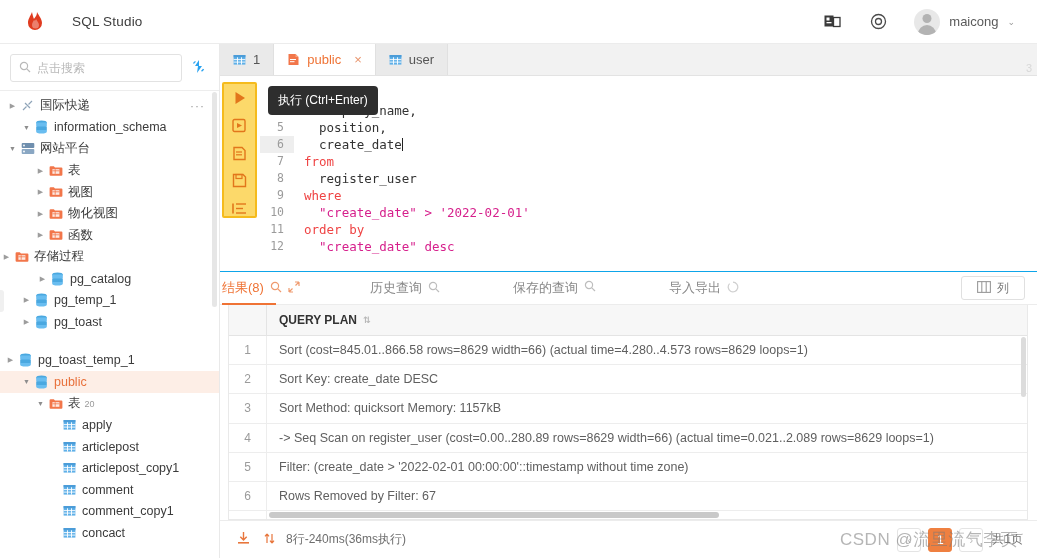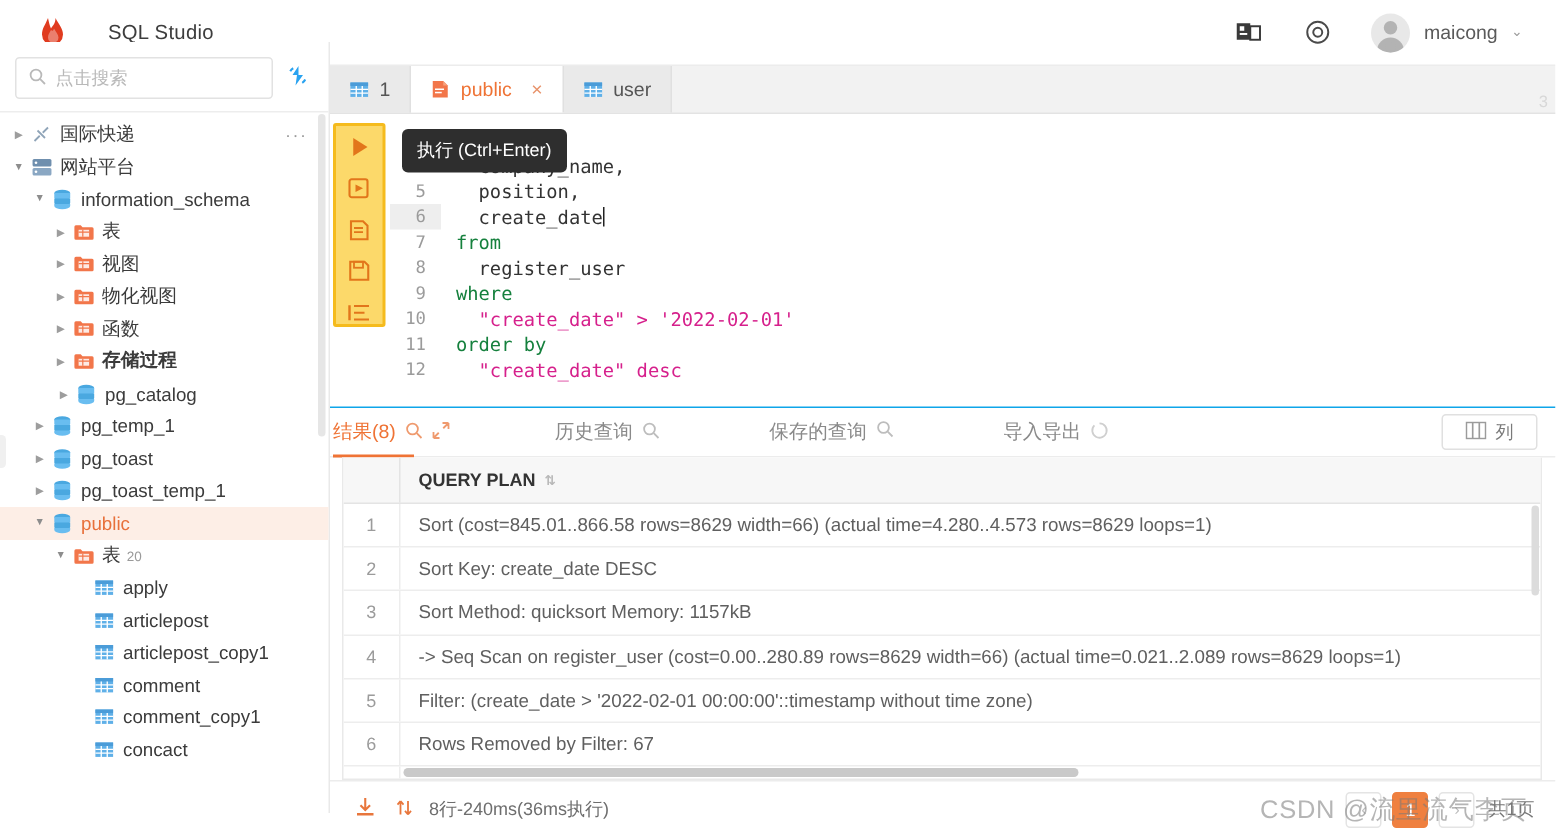--- a/index.html
+++ b/index.html
@@ -35,21 +35,21 @@
   }
   .avatar::before {
     content: ""; position: absolute; left: 50%; top: 16px; transform: translateX(-50%);
     width: 18px; height: 14px; border-radius: 9px 9px 0 0; background: #b3b3b3;
   }
   .username { font-size: 13px; color: #5a5a5a; }
   .caret-dn { font-size: 9px; color: #9a9a9a; }
 
   
   .sidebar {
-    position: absolute; top: 28px; left: 0; width: 220px; height: 514px;
+    position: absolute; top: 44px; left: 0; width: 220px; height: 514px;
     background: #fff; border-right: 1px solid #e9e9e9;
   }
   .search-row { display: flex; align-items: center; padding: 10px 12px 8px 10px; gap: 8px; }
   .search-box {
     flex: 1; height: 28px; border: 1px solid #e2e2e2; border-radius: 3px;
     display: flex; align-items: center; padding: 0 8px; gap: 6px; background: #fff;
   }
   .search-box .sicon { color: #b9b9b9; font-size: 12px; line-height: 1; }
   .search-ph { font-size: 12px; color: #b9b9b9; }
   .refresh-ico { color: #2aa3f0; font-size: 16px; cursor: pointer; line-height: 1; }
@@ -112,21 +112,21 @@
     font-family: "DejaVu Sans Mono", "Liberation Mono", monospace;
     font-size: 12.5px; line-height: 17px; padding-top: 26px; overflow: hidden;
   }
   .cline { display: flex; height: 17px; }
   .gut {
     width: 34px; text-align: right; padding-right: 10px;
     color: #9b9b9b; font-size: 11.5px; user-select: none;
   }
   .cline.cur .gut { background: #eeeeee; }
   .ctext { white-space: pre; padding-left: 10px; }
-  .kw { color: #15803d; }
+  .kw { color: #ef4444; }
   .str { color: #d6208c; }
   .cursor {
     display: inline-block; width: 1px; height: 13px; background: #222;
     vertical-align: -2px; margin-left: 0px;
   }
 
   
   .res-tabs {
     position: absolute; top: 272px; left: 220px; width: 817px; height: 33px;
     background: #fff; display: flex; align-items: center; border-bottom: 1px solid #ececec;
@@ -257,141 +257,141 @@
           <span class="arrow">▶</span>
           <span class="tico">
             <svg width="13" height="13" viewBox="0 0 13 13">
               <path d="M2 11 L5.5 7.5 M7.5 5.5 L11 2" stroke="#8fa4b8" stroke-width="1.2" fill="none"></path>
               <path d="M4 4 L9 9" stroke="#8fa4b8" stroke-width="1.2"></path>
             </svg>
           </span>
           <span class="tlabel">国际快递</span>
           <span class="tdots">···</span>
         </div>
+        <div class="tnode" style="padding-left: 20px;">
+          <span class="arrow open">▼</span>
+          <span class="tico">
+            <svg width="13" height="14" viewBox="0 0 13 14">
+              <ellipse cx="6.5" cy="2.6" rx="5.3" ry="2.1" fill="#4aa8e0"></ellipse>
+              <path d="M1.2 2.6 v3 a5.3 2.1 0 0 0 10.6 0 v-3" fill="#69bdf0"></path>
+              <path d="M1.2 6.4 v3 a5.3 2.1 0 0 0 10.6 0 v-3" fill="#4aa8e0"></path>
+              <path d="M1.2 10 v1.4 a5.3 2.1 0 0 0 10.6 0 V10" fill="#69bdf0"></path>
+            </svg>
+          </span>
+          <span class="tlabel">information_schema</span>
+        </div>
         <div class="tnode" style="padding-left: 6px;">
           <span class="arrow open">▼</span>
           <span class="tico">
             <svg width="14" height="13" viewBox="0 0 14 13">
               <rect x="0.7" y="1" width="12.6" height="5" rx="1" fill="#6f8fae"></rect>
               <rect x="0.7" y="7" width="12.6" height="5" rx="1" fill="#8aa7c3"></rect>
               <circle cx="3" cy="3.5" r="0.9" fill="#fff"></circle>
               <circle cx="3" cy="9.5" r="0.9" fill="#fff"></circle>
             </svg>
           </span>
           <span class="tlabel">网站平台</span>
         </div>
-        <div class="tnode" style="padding-left: 20px;">
-          <span class="arrow open">▼</span>
+        <div class="tnode" style="padding-left: 34px;">
+          <span class="arrow">▶</span>
+          <span class="tico">
+            <svg width="14" height="12" viewBox="0 0 14 12">
+              <path d="M0.6 2.2 a1 1 0 0 1 1-1 h3.2 l1.2 1.3 h6.4 a1 1 0 0 1 1 1 v6.3 a1 1 0 0 1 -1 1 h-10.8 a1 1 0 0 1 -1 -1 z" fill="#f2764a"></path>
+              <rect x="3.4" y="4.2" width="7" height="4.6" fill="#fff" opacity=".85"></rect>
+              <line x1="3.4" y1="5.8" x2="10.4" y2="5.8" stroke="#f2764a" stroke-width="0.8"></line>
+              <line x1="6.2" y1="4.2" x2="6.2" y2="8.8" stroke="#f2764a" stroke-width="0.8"></line>
+            </svg>
+          </span>
+          <span class="tlabel">表</span>
+        </div>
+        <div class="tnode" style="padding-left: 34px;">
+          <span class="arrow">▶</span>
+          <span class="tico">
+            <svg width="14" height="12" viewBox="0 0 14 12">
+              <path d="M0.6 2.2 a1 1 0 0 1 1-1 h3.2 l1.2 1.3 h6.4 a1 1 0 0 1 1 1 v6.3 a1 1 0 0 1 -1 1 h-10.8 a1 1 0 0 1 -1 -1 z" fill="#f2764a"></path>
+              <rect x="3.4" y="4.2" width="7" height="4.6" fill="#fff" opacity=".85"></rect>
+              <line x1="3.4" y1="5.8" x2="10.4" y2="5.8" stroke="#f2764a" stroke-width="0.8"></line>
+              <line x1="6.2" y1="4.2" x2="6.2" y2="8.8" stroke="#f2764a" stroke-width="0.8"></line>
+            </svg>
+          </span>
+          <span class="tlabel">视图</span>
+        </div>
+        <div class="tnode" style="padding-left: 34px;">
+          <span class="arrow">▶</span>
+          <span class="tico">
+            <svg width="14" height="12" viewBox="0 0 14 12">
+              <path d="M0.6 2.2 a1 1 0 0 1 1-1 h3.2 l1.2 1.3 h6.4 a1 1 0 0 1 1 1 v6.3 a1 1 0 0 1 -1 1 h-10.8 a1 1 0 0 1 -1 -1 z" fill="#f2764a"></path>
+              <rect x="3.4" y="4.2" width="7" height="4.6" fill="#fff" opacity=".85"></rect>
+              <line x1="3.4" y1="5.8" x2="10.4" y2="5.8" stroke="#f2764a" stroke-width="0.8"></line>
+              <line x1="6.2" y1="4.2" x2="6.2" y2="8.8" stroke="#f2764a" stroke-width="0.8"></line>
+            </svg>
+          </span>
+          <span class="tlabel">物化视图</span>
+        </div>
+        <div class="tnode" style="padding-left: 34px;">
+          <span class="arrow">▶</span>
+          <span class="tico">
+            <svg width="14" height="12" viewBox="0 0 14 12">
+              <path d="M0.6 2.2 a1 1 0 0 1 1-1 h3.2 l1.2 1.3 h6.4 a1 1 0 0 1 1 1 v6.3 a1 1 0 0 1 -1 1 h-10.8 a1 1 0 0 1 -1 -1 z" fill="#f2764a"></path>
+              <rect x="3.4" y="4.2" width="7" height="4.6" fill="#fff" opacity=".85"></rect>
+              <line x1="3.4" y1="5.8" x2="10.4" y2="5.8" stroke="#f2764a" stroke-width="0.8"></line>
+              <line x1="6.2" y1="4.2" x2="6.2" y2="8.8" stroke="#f2764a" stroke-width="0.8"></line>
+            </svg>
+          </span>
+          <span class="tlabel">函数</span>
+        </div>
+        <div class="tnode" style="">
+          <span class="arrow">▶</span>
+          <span class="tico">
+            <svg width="14" height="12" viewBox="0 0 14 12">
+              <path d="M0.6 2.2 a1 1 0 0 1 1-1 h3.2 l1.2 1.3 h6.4 a1 1 0 0 1 1 1 v6.3 a1 1 0 0 1 -1 1 h-10.8 a1 1 0 0 1 -1 -1 z" fill="#f2764a"></path>
+              <rect x="3.4" y="4.2" width="7" height="4.6" fill="#fff" opacity=".85"></rect>
+              <line x1="3.4" y1="5.8" x2="10.4" y2="5.8" stroke="#f2764a" stroke-width="0.8"></line>
+              <line x1="6.2" y1="4.2" x2="6.2" y2="8.8" stroke="#f2764a" stroke-width="0.8"></line>
+            </svg>
+          </span>
+          <span class="tlabel">存储过程</span>
+        </div>
+        <div class="tnode" style="padding-left: 36px;">
+          <span class="arrow">▶</span>
           <span class="tico">
             <svg width="13" height="14" viewBox="0 0 13 14">
               <ellipse cx="6.5" cy="2.6" rx="5.3" ry="2.1" fill="#4aa8e0"></ellipse>
               <path d="M1.2 2.6 v3 a5.3 2.1 0 0 0 10.6 0 v-3" fill="#69bdf0"></path>
               <path d="M1.2 6.4 v3 a5.3 2.1 0 0 0 10.6 0 v-3" fill="#4aa8e0"></path>
               <path d="M1.2 10 v1.4 a5.3 2.1 0 0 0 10.6 0 V10" fill="#69bdf0"></path>
             </svg>
           </span>
-          <span class="tlabel">information_schema</span>
-        </div>
-        <div class="tnode" style="padding-left: 34px;">
-          <span class="arrow">▶</span>
-          <span class="tico">
-            <svg width="14" height="12" viewBox="0 0 14 12">
-              <path d="M0.6 2.2 a1 1 0 0 1 1-1 h3.2 l1.2 1.3 h6.4 a1 1 0 0 1 1 1 v6.3 a1 1 0 0 1 -1 1 h-10.8 a1 1 0 0 1 -1 -1 z" fill="#f2764a"></path>
-              <rect x="3.4" y="4.2" width="7" height="4.6" fill="#fff" opacity=".85"></rect>
-              <line x1="3.4" y1="5.8" x2="10.4" y2="5.8" stroke="#f2764a" stroke-width="0.8"></line>
-              <line x1="6.2" y1="4.2" x2="6.2" y2="8.8" stroke="#f2764a" stroke-width="0.8"></line>
-            </svg>
-          </span>
-          <span class="tlabel">表</span>
-        </div>
-        <div class="tnode" style="padding-left: 34px;">
-          <span class="arrow">▶</span>
-          <span class="tico">
-            <svg width="14" height="12" viewBox="0 0 14 12">
-              <path d="M0.6 2.2 a1 1 0 0 1 1-1 h3.2 l1.2 1.3 h6.4 a1 1 0 0 1 1 1 v6.3 a1 1 0 0 1 -1 1 h-10.8 a1 1 0 0 1 -1 -1 z" fill="#f2764a"></path>
-              <rect x="3.4" y="4.2" width="7" height="4.6" fill="#fff" opacity=".85"></rect>
-              <line x1="3.4" y1="5.8" x2="10.4" y2="5.8" stroke="#f2764a" stroke-width="0.8"></line>
-              <line x1="6.2" y1="4.2" x2="6.2" y2="8.8" stroke="#f2764a" stroke-width="0.8"></line>
-            </svg>
-          </span>
-          <span class="tlabel">视图</span>
-        </div>
-        <div class="tnode" style="padding-left: 34px;">
-          <span class="arrow">▶</span>
-          <span class="tico">
-            <svg width="14" height="12" viewBox="0 0 14 12">
-              <path d="M0.6 2.2 a1 1 0 0 1 1-1 h3.2 l1.2 1.3 h6.4 a1 1 0 0 1 1 1 v6.3 a1 1 0 0 1 -1 1 h-10.8 a1 1 0 0 1 -1 -1 z" fill="#f2764a"></path>
-              <rect x="3.4" y="4.2" width="7" height="4.6" fill="#fff" opacity=".85"></rect>
-              <line x1="3.4" y1="5.8" x2="10.4" y2="5.8" stroke="#f2764a" stroke-width="0.8"></line>
-              <line x1="6.2" y1="4.2" x2="6.2" y2="8.8" stroke="#f2764a" stroke-width="0.8"></line>
-            </svg>
-          </span>
-          <span class="tlabel">物化视图</span>
-        </div>
-        <div class="tnode" style="padding-left: 34px;">
-          <span class="arrow">▶</span>
-          <span class="tico">
-            <svg width="14" height="12" viewBox="0 0 14 12">
-              <path d="M0.6 2.2 a1 1 0 0 1 1-1 h3.2 l1.2 1.3 h6.4 a1 1 0 0 1 1 1 v6.3 a1 1 0 0 1 -1 1 h-10.8 a1 1 0 0 1 -1 -1 z" fill="#f2764a"></path>
-              <rect x="3.4" y="4.2" width="7" height="4.6" fill="#fff" opacity=".85"></rect>
-              <line x1="3.4" y1="5.8" x2="10.4" y2="5.8" stroke="#f2764a" stroke-width="0.8"></line>
-              <line x1="6.2" y1="4.2" x2="6.2" y2="8.8" stroke="#f2764a" stroke-width="0.8"></line>
-            </svg>
-          </span>
-          <span class="tlabel">函数</span>
-        </div>
-        <div class="tnode" style="padding-left: 34px; font-weight: bold;">
-          <span class="arrow">▶</span>
-          <span class="tico">
-            <svg width="14" height="12" viewBox="0 0 14 12">
-              <path d="M0.6 2.2 a1 1 0 0 1 1-1 h3.2 l1.2 1.3 h6.4 a1 1 0 0 1 1 1 v6.3 a1 1 0 0 1 -1 1 h-10.8 a1 1 0 0 1 -1 -1 z" fill="#f2764a"></path>
-              <rect x="3.4" y="4.2" width="7" height="4.6" fill="#fff" opacity=".85"></rect>
-              <line x1="3.4" y1="5.8" x2="10.4" y2="5.8" stroke="#f2764a" stroke-width="0.8"></line>
-              <line x1="6.2" y1="4.2" x2="6.2" y2="8.8" stroke="#f2764a" stroke-width="0.8"></line>
-            </svg>
-          </span>
-          <span class="tlabel">存储过程</span>
-        </div>
-        <div class="tnode" style="padding-left: 36px;">
+          <span class="tlabel">pg_catalog</span>
+        </div>
+        <div class="tnode" style="padding-left: 20px;">
           <span class="arrow">▶</span>
           <span class="tico">
             <svg width="13" height="14" viewBox="0 0 13 14">
               <ellipse cx="6.5" cy="2.6" rx="5.3" ry="2.1" fill="#4aa8e0"></ellipse>
               <path d="M1.2 2.6 v3 a5.3 2.1 0 0 0 10.6 0 v-3" fill="#69bdf0"></path>
               <path d="M1.2 6.4 v3 a5.3 2.1 0 0 0 10.6 0 v-3" fill="#4aa8e0"></path>
               <path d="M1.2 10 v1.4 a5.3 2.1 0 0 0 10.6 0 V10" fill="#69bdf0"></path>
             </svg>
           </span>
-          <span class="tlabel">pg_catalog</span>
+          <span class="tlabel">pg_temp_1</span>
         </div>
         <div class="tnode" style="padding-left: 20px;">
           <span class="arrow">▶</span>
           <span class="tico">
             <svg width="13" height="14" viewBox="0 0 13 14">
               <ellipse cx="6.5" cy="2.6" rx="5.3" ry="2.1" fill="#4aa8e0"></ellipse>
               <path d="M1.2 2.6 v3 a5.3 2.1 0 0 0 10.6 0 v-3" fill="#69bdf0"></path>
               <path d="M1.2 6.4 v3 a5.3 2.1 0 0 0 10.6 0 v-3" fill="#4aa8e0"></path>
               <path d="M1.2 10 v1.4 a5.3 2.1 0 0 0 10.6 0 V10" fill="#69bdf0"></path>
             </svg>
           </span>
-          <span class="tlabel">pg_temp_1</span>
-        </div>
-        <div class="tnode" style="padding-left: 20px;">
-          <span class="arrow">▶</span>
-          <span class="tico">
-            <svg width="13" height="14" viewBox="0 0 13 14">
-              <ellipse cx="6.5" cy="2.6" rx="5.3" ry="2.1" fill="#4aa8e0"></ellipse>
-              <path d="M1.2 2.6 v3 a5.3 2.1 0 0 0 10.6 0 v-3" fill="#69bdf0"></path>
-              <path d="M1.2 6.4 v3 a5.3 2.1 0 0 0 10.6 0 v-3" fill="#4aa8e0"></path>
-              <path d="M1.2 10 v1.4 a5.3 2.1 0 0 0 10.6 0 V10" fill="#69bdf0"></path>
-            </svg>
-          </span>
           <span class="tlabel">pg_toast</span>
         </div>
-        <div class="tnode" style="padding-left: 20px;">
+        <div class="tnode" style="padding-left: 4px; margin-top: 17px;">
           <span class="arrow">▶</span>
           <span class="tico">
             <svg width="13" height="14" viewBox="0 0 13 14">
               <ellipse cx="6.5" cy="2.6" rx="5.3" ry="2.1" fill="#4aa8e0"></ellipse>
               <path d="M1.2 2.6 v3 a5.3 2.1 0 0 0 10.6 0 v-3" fill="#69bdf0"></path>
               <path d="M1.2 6.4 v3 a5.3 2.1 0 0 0 10.6 0 v-3" fill="#4aa8e0"></path>
               <path d="M1.2 10 v1.4 a5.3 2.1 0 0 0 10.6 0 V10" fill="#69bdf0"></path>
             </svg>
           </span>
           <span class="tlabel">pg_toast_temp_1</span>

